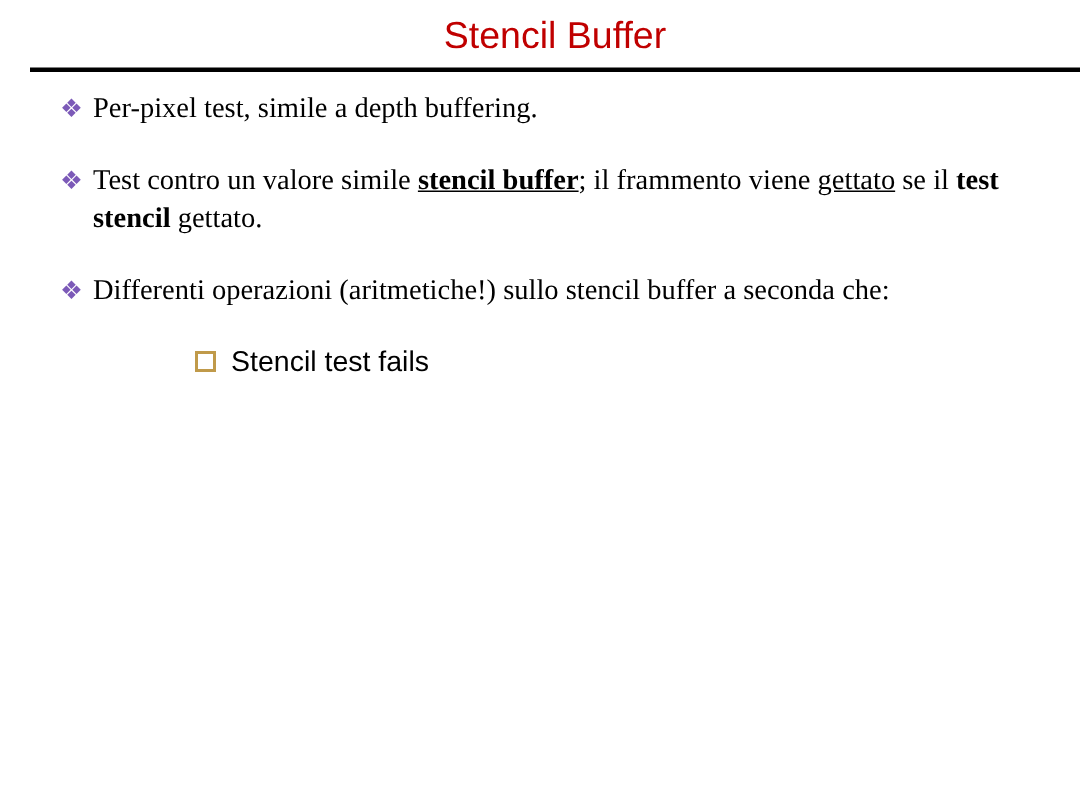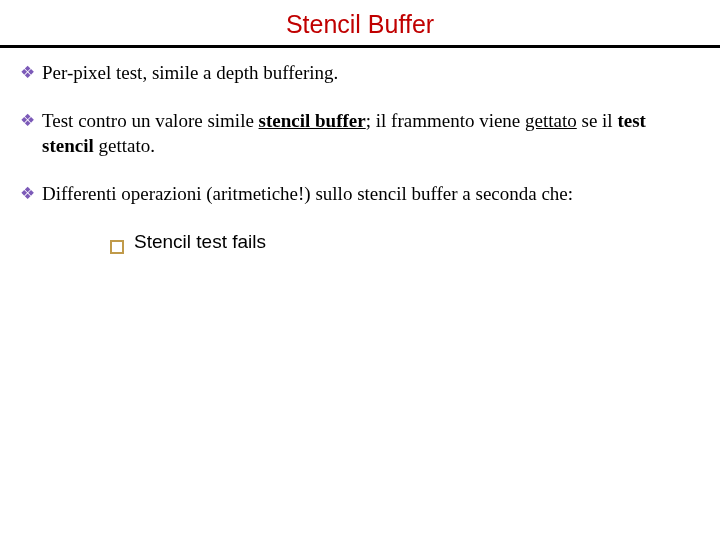--- a/index.html
+++ b/index.html
@@ -10,20 +10,21 @@
     background: #ffffff;
     font-family: "Comic Sans MS", "Segoe UI", Arial, sans-serif;
     color: #000;
     overflow: hidden;
   }
   .slide {
     width: 720px;
     height: 444px;
     position: relative;
     box-sizing: border-box;
+    padding-left: 20px;
   }
   .title-wrap {
     width: 100%;
     text-align: center;
     padding-top: 10px;
     padding-bottom: 6px;
   }
   .title {
     font-size: 25px;
     color: #C00000;
@@ -57,21 +58,21 @@
   .bullet-text {
     flex: 1 1 auto;
     font-family: Liberation Serif, serif;
   }
   .sub-list {
     margin-top: 4px;
     margin-left: 90px;
   }
   .sub-row {
     display: flex;
-    align-items: flex-end;
+    align-items: flex-start;
     margin-bottom: 4px;
     font-size: 19px;
   }
   .square {
     flex: 0 0 auto;
     width: 14px;
     height: 14px;
     border: 2px solid #C09A4A;
     box-sizing: border-box;
     margin-right: 10px;

